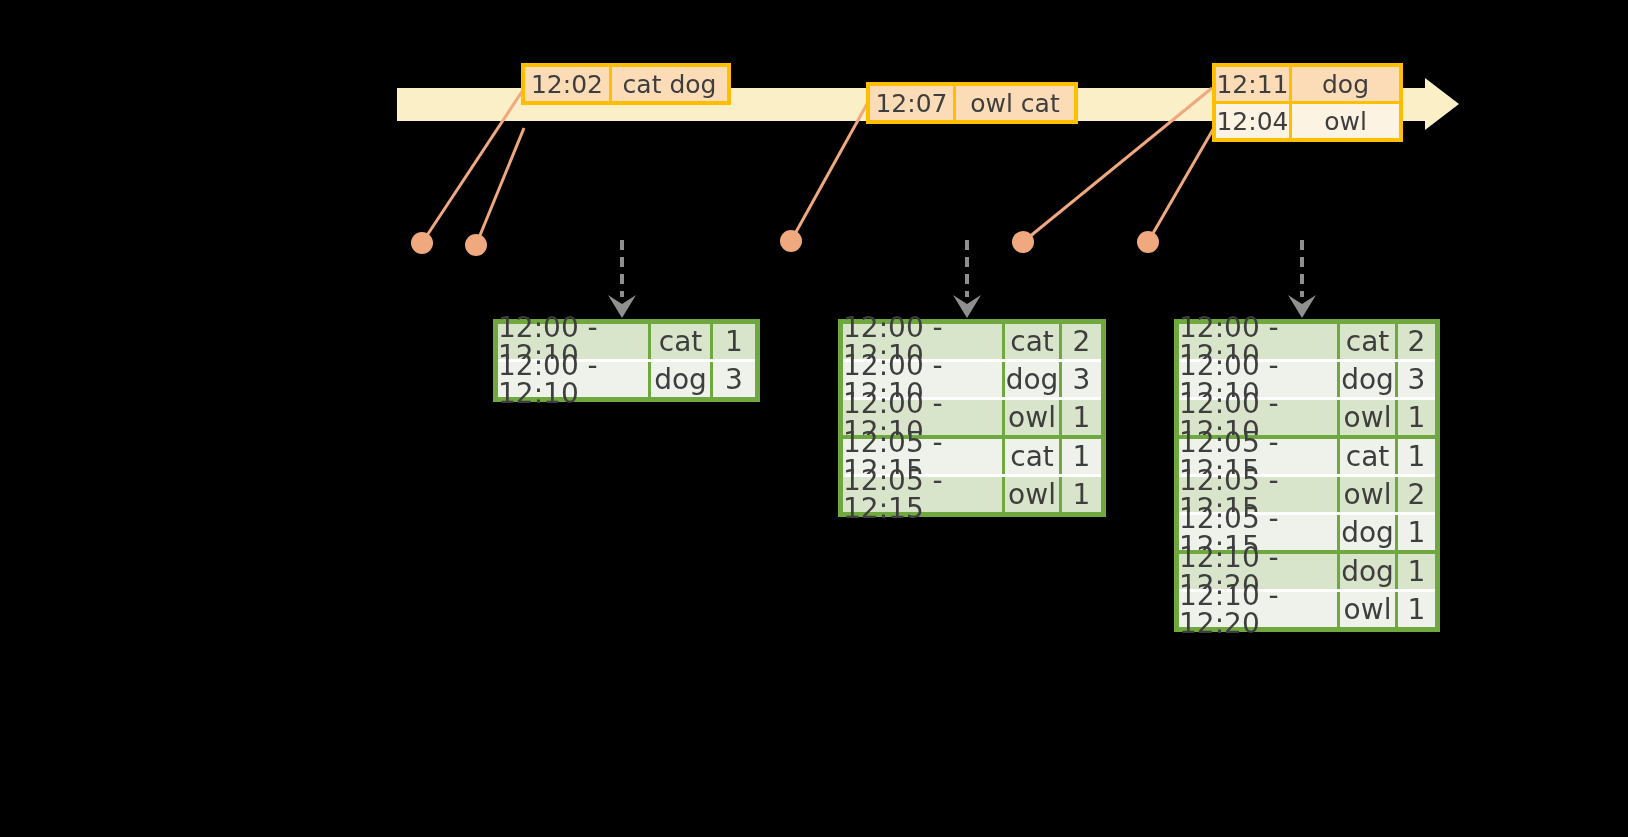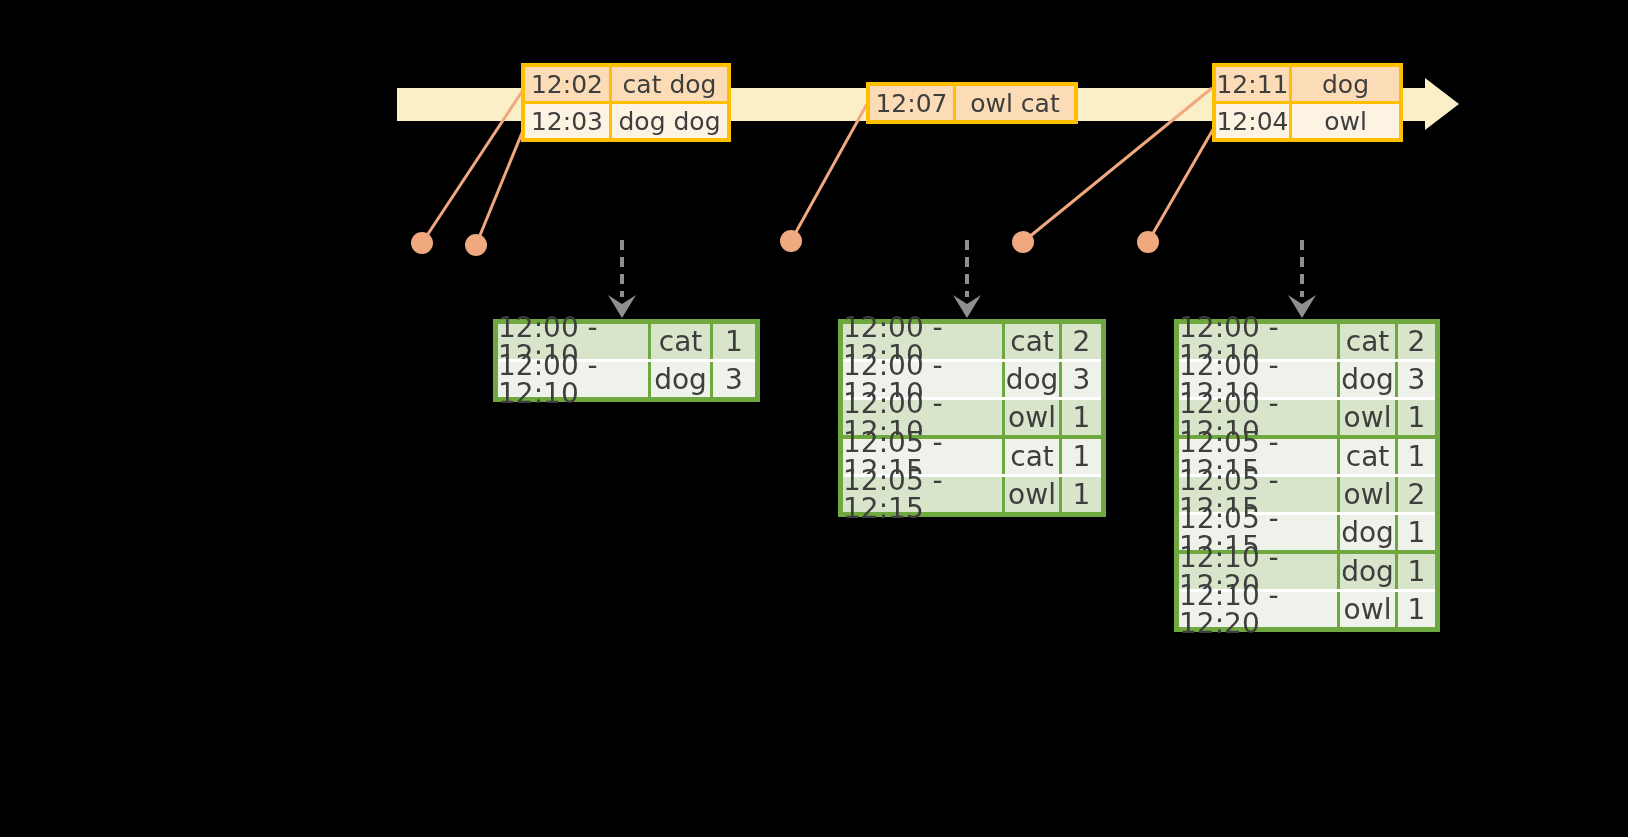--- a/index.html
+++ b/index.html
@@ -96,24 +96,20 @@
       <line x1="1302" y1="240" x2="1302" y2="297" stroke="var(--gray)" stroke-width="4" stroke-dasharray="10 7"></line>
       <polygon points="1288,295 1302,304 1316,295 1302,318" fill="var(--gray)"></polygon>
     </g>
   </svg>
 
   <div class="etable" id="etable-0">
       <div class="e-row">
         <div>12:02</div>
         <div>cat dog</div>
       </div>
-      <div class="e-row">
-        <div>12:03</div>
-        <div>dog dog</div>
-      </div>
     </div>
   <div class="etable" id="etable-1">
       <div class="e-row">
         <div>12:07</div>
         <div>owl cat</div>
       </div>
     </div>
   <div class="etable" id="etable-2">
       <div class="e-row">
         <div>12:11</div>

